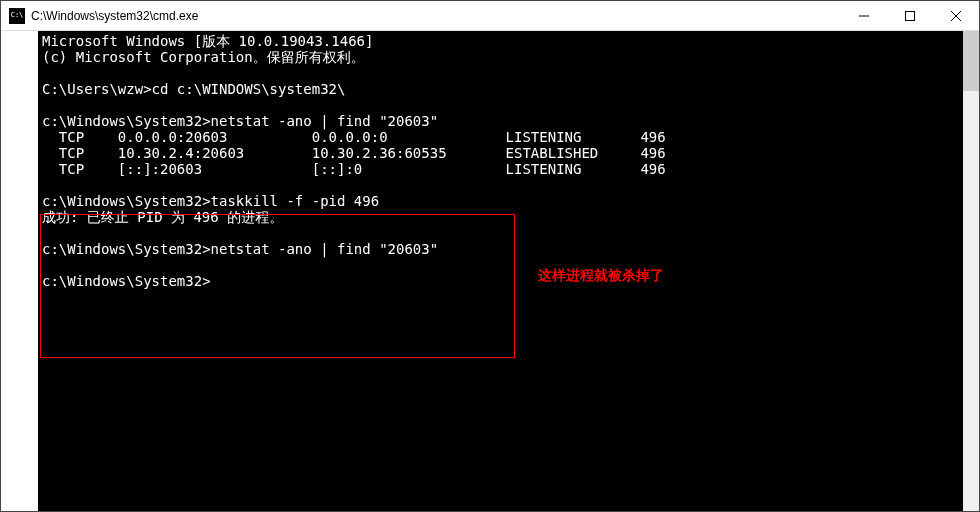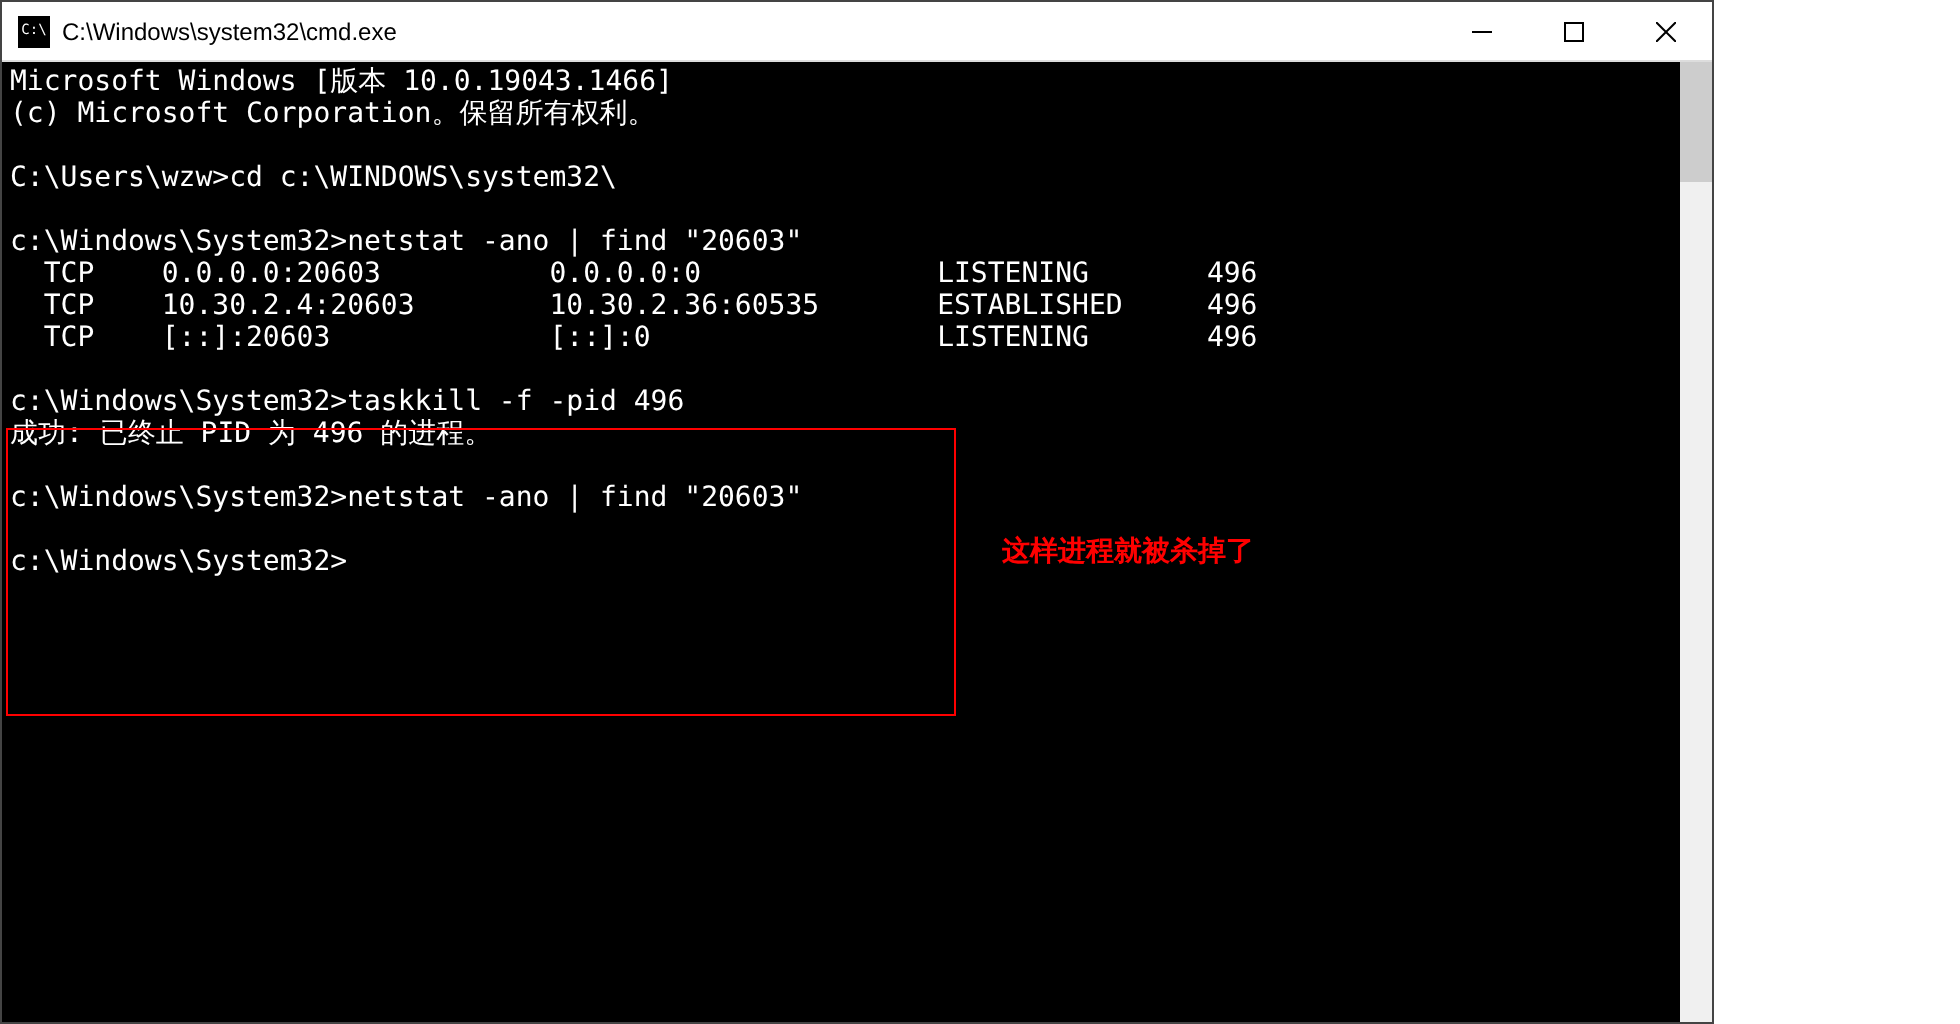--- a/index.html
+++ b/index.html
@@ -4,21 +4,21 @@
   <style>
     * { margin: 0; padding: 0; box-sizing: border-box; }
     body {
       width: 980px;
       height: 512px;
       font-family: "Segoe UI", Tahoma, sans-serif;
       background: #fff;
       overflow: hidden;
     }
     .window {
-      width: 857px;
+      width: 980px;
       height: 512px;
       border: 1px solid #444;
       display: flex;
       flex-direction: column;
       position: relative;
     }
     .titlebar {
       height: 30px;
       background: #ffffff;
       display: flex;
@@ -67,20 +67,21 @@
       flex: 1;
       background: #000;
       color: #fff;
       font-family: "NSimSun", "SimSun", Consolas, monospace;
       font-size: 14px;
       line-height: 16px;
       padding: 2px 4px;
       white-space: pre;
       overflow: hidden;
       position: relative;
+      margin-left: 37px;
     }
     .terminal .scrollbar-track {
       position: absolute;
       right: 0;
       top: 0;
       bottom: 0;
       width: 16px;
       background: #f0f0f0;
     }
     .terminal .scrollbar-thumb {

